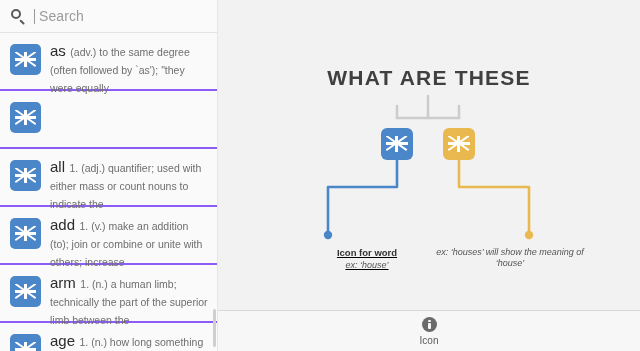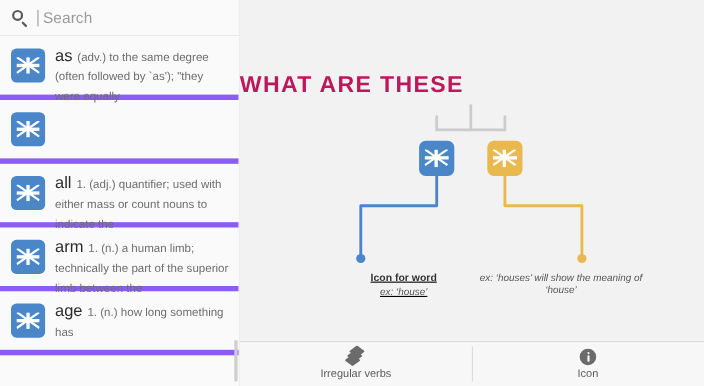--- a/index.html
+++ b/index.html
@@ -72,21 +72,21 @@
     flex: 1 1 auto;
     overflow: hidden;
     position: relative;
     background: #fafafa;
   }
   .word-item {
     display: flex;
     align-items: flex-start;
     padding: 8px 8px 0 10px;
     height: 58px;
-    border-bottom: 5px solid #8b5cf6;
+    border-bottom: 2px solid #8b5cf6;
     background: #fafafa;
   }
   .flag-badge {
     width: 31px; height: 31px;
     flex: 0 0 31px;
     border-radius: 5px;
     margin-right: 9px;
     margin-top: 3px;
     position: relative;
     overflow: hidden;
@@ -141,23 +141,24 @@
   }
   .diagram-area {
     position: absolute;
     left: 0; top: 0; right: 0; bottom: 41px;
     background: #f2f2f2;
   }
   .diagram-title {
     position: absolute;
     top: 66px;
     left: 0; right: 0;
+    text-align: center;
     font-size: 21px;
     font-weight: bold;
-    color: #be185d;
+    color: #404040;
     letter-spacing: 1.2px;
   }
   .svg-canvas {
     position: absolute;
     left: 0; top: 0;
     width: 100%; height: 100%;
   }
   .node-icon {
     position: absolute;
     width: 32px; height: 32px;
@@ -309,20 +310,34 @@
               <i class="fl-h"></i>
               <i class="fl-v"></i>
             </span>
         </span>
         <span class="word-text">
           <span class="word-title">all</span>
           <span class="word-def">1. (adj.) quantifier; used with either mass or count nouns to indicate the</span>
         </span>
       </div>
 
+      <div class="word-item">
+        <span class="flag-badge blue">
+          <span class="flag-inner">
+              <i class="fl-d1"></i>
+              <i class="fl-d2"></i>
+              <i class="fl-h"></i>
+              <i class="fl-v"></i>
+            </span>
+        </span>
+        <span class="word-text">
+          <span class="word-title">add</span>
+          <span class="word-def">1. (v.) make an addition (to); join or combine or unite with others; increase</span>
+        </span>
+      </div>
 
       <div class="word-item">
         <span class="flag-badge blue">
           <span class="flag-inner">
               <i class="fl-d1"></i>
               <i class="fl-d2"></i>
               <i class="fl-h"></i>
               <i class="fl-v"></i>
             </span>
         </span>
@@ -391,28 +406,20 @@
         <div class="leaf-sub">ex: ‘house’</div>
       </div>
 
       <div class="leaf-label leaf-infl">
         <div class="leaf-sub">ex: ‘houses’ will show the meaning of ‘house’</div>
       </div>
     </div>
 
     <div class="bottom-bar">
       <div class="bottom-btn">
-        <span class="bb-icon layers-icon">
-          <i></i>
-            <i></i>
-            <i></i>
-        </span>
-        <span class="bb-label">Irregular verbs</span>
-      </div>
-      <div class="bottom-btn">
         <span class="bb-icon info-icon">
           <span class="circ"></span>
             <span class="dot"></span>
             <span class="stem"></span>
         </span>
         <span class="bb-label">Icon</span>
       </div>
     </div>
   </div>
 </div>

